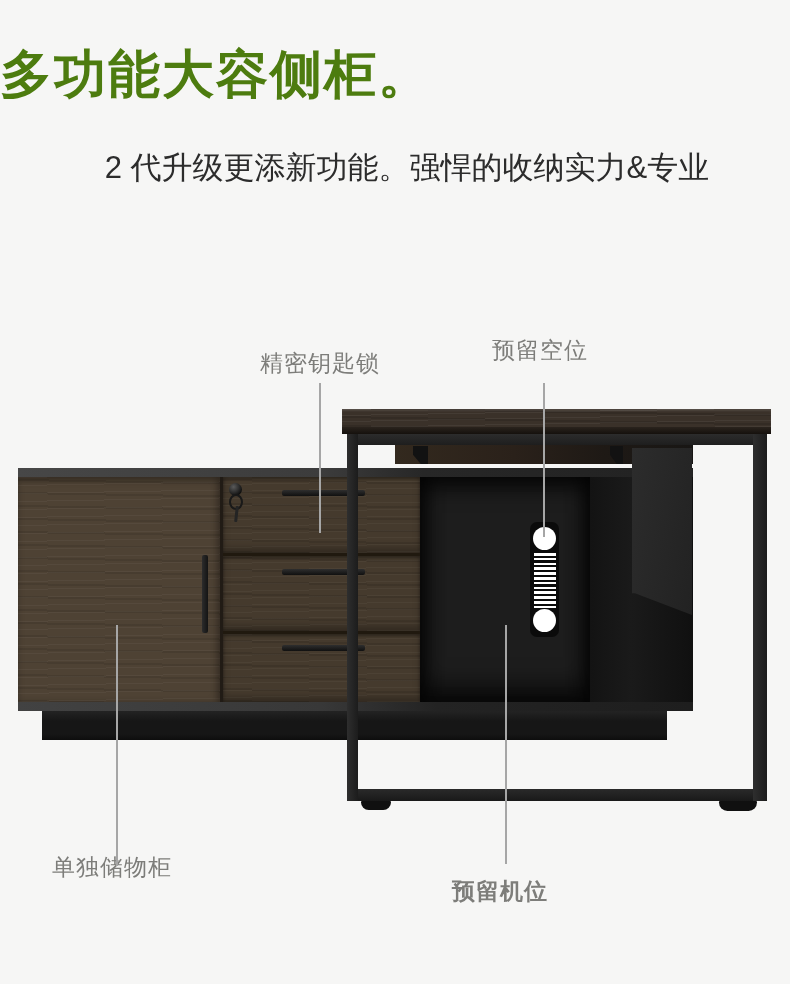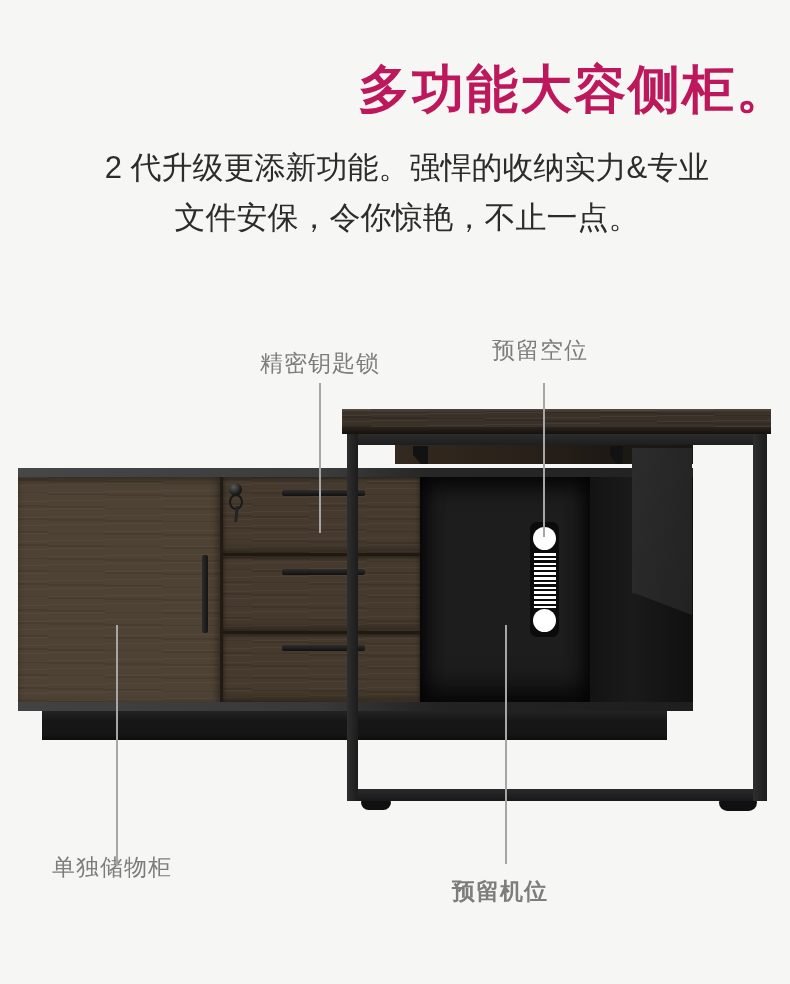--- a/index.html
+++ b/index.html
@@ -1,22 +1,22 @@
 <!DOCTYPE html>
 <html><head>
 <meta charset="utf-8">
 <style>
   html,body{margin:0;padding:0;background:#f6f6f5;}
   .canvas{position:relative;width:790px;height:984px;margin:0 auto;background:#f6f6f5;
     font-family:"Liberation Sans","DejaVu Sans",sans-serif;overflow:hidden;}
   .abs{position:absolute;}
 
   
-  .title{position:absolute;top:20px;left:0;width:100%;text-align:right;
-    font-size:52px;font-weight:700;color:#be185d;letter-spacing:2px;}
+  .title{position:absolute;top:5px;left:0;width:100%;text-align:left;
+    font-size:52px;font-weight:700;color:#4d7c0f;letter-spacing:2px;}
   .subtitle{position:absolute;top:112px;left:0;width:100%;text-align:center;
     font-size:31px;line-height:50px;color:#2c2c2c;font-weight:400;padding-left:12px;}
   .callout-label{position:absolute;font-size:23px;color:#7d7d7a;
     transform:translateX(-50%);white-space:nowrap;letter-spacing:1px;}
   .lbl-tl{left:320px;top:348px;}
   .lbl-tr{left:540px;top:335px;}
   .lbl-bl{left:112px;top:852px;}
   .lbl-br{left:500px;top:876px;font-weight:bold;}
 
   
@@ -99,21 +99,20 @@
   .foot-right{left:719px;top:800px;width:38px;height:11px;}
 </style>
 </head>
 <body>
 
 <div class="canvas">
 
   <h1 class="title">多功能大容侧柜。</h1>
   <p class="subtitle">
     <span>2 代升级更添新功能。强悍的收纳实力&amp;专业</span><br>
-    <span>文件安保，令你惊艳，不止一点。</span>
   </p>
 
   <div>
 
     <div class="abs cab-top-strip"></div>
     <div class="abs cab-door"></div>
     <div class="abs door-handle"></div>
     <div class="abs drawer-unit">
       <div class="drawer drawer-1">
         <div class="drawer-handle dh-1"></div>

